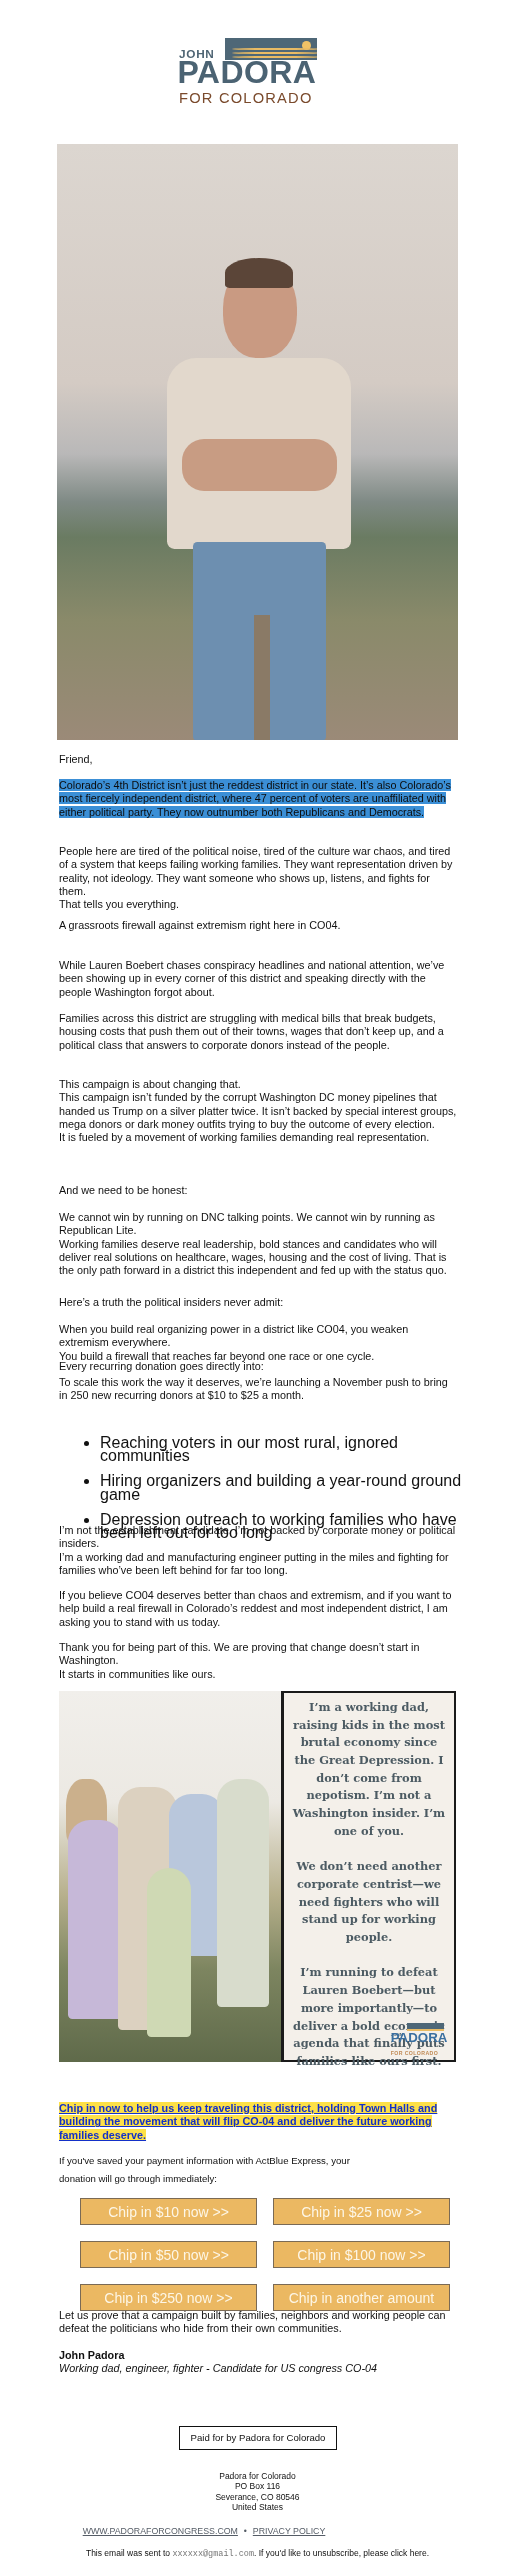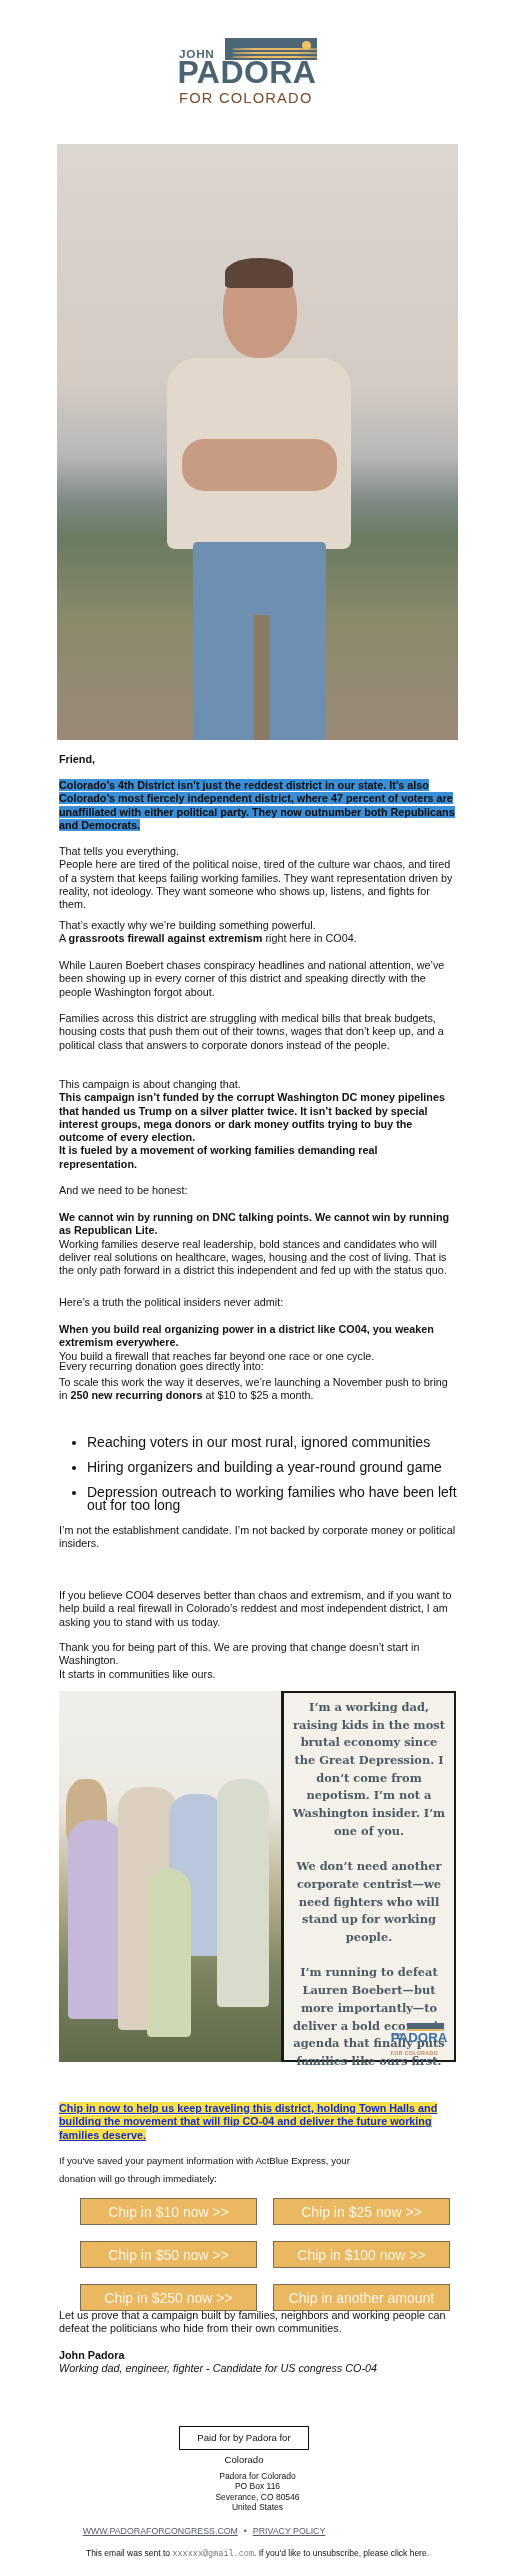--- a/index.html
+++ b/index.html
@@ -23,25 +23,25 @@
     background: linear-gradient(180deg, #dcd6d0 0%, #d4cbc4 40%, #b9b8b8 52%, #7f8a85 60%, #6a7b62 66%, #8a8a6a 80%, #9b8a78 100%); }
   .hero-photo .person-head { position: absolute; left: 166px; top: 118px; width: 74px; height: 96px; border-radius: 48% 48% 45% 45%; background: #c99a82; }
   .hero-photo .person-hair { position: absolute; left: 168px; top: 114px; width: 68px; height: 29.5px; border-radius: 50% 50% 10% 10%; background: #5b4538; }
   .hero-photo .person-shirt { position: absolute; left: 110px; top: 214px; width: 184px; height: 191px; border-radius: 29.5px 29.5px 7.4px 7.4px; background: #e2d8cc; }
   .hero-photo .person-arms { position: absolute; left: 125px; top: 295px; width: 155px; height: 52px; border-radius: 22px; background: #c89c83; }
   .hero-photo .person-jeans { position: absolute; left: 136px; top: 398px; width: 133px; height: 199px; background: #6d8fb0; border-radius: 4.4px; }
   .hero-photo .person-gap { position: absolute; left: 197px; top: 471px; width: 16px; height: 125px; background: #8a7a66; }
 
   .text { position: absolute; left: 59px; width: 399px; font-size: 10.8px; line-height: 13.3px; color: #111; }
   .text p { margin: 0; }
-  .b { font-weight: bold; }
+  .b { font-weight: normal; }
   .hl { background: #3b8fd6; color: #0b0b0b; }
   .hl-link { background: #fde047; color: #1330c8; text-decoration: underline; font-weight: bold; }
 
-  ul.bullets { position: absolute; left: 59px; width: 399px; font-size: 14px; line-height: 13.3px; padding-left: 28px; }
+  ul.bullets { position: absolute; left: 72px; width: 399px; font-size: 16px; line-height: 13.3px; padding-left: 28px; }
   ul.bullets li { margin-bottom: 11.8px; }
 
   
   .family { position: absolute; left: 59px; top: 1691px; width: 398px; height: 371px; }
   .family .photo { position: absolute; left: 0; top: 0; width: 223px; height: 371px;
     background: linear-gradient(180deg, #f1efeb 0%, #ece9e3 30%, #b7b08c 55%, #7d8560 75%, #5f6a4a 100%); }
   .family .photo .fig { position: absolute; border-radius: 22px 22px 4.4px 4.4px; }
   .family .divider { position: absolute; left: 222px; top: 0; width: 2.9px; height: 371px; background: #1a1a1a; }
   .family .panel { position: absolute; left: 225px; top: 0; width: 172px; height: 371px; background: #f4f0ea; border: 2.2px solid #1a1a1a; border-left: none;
     font-family: "DejaVu Serif", serif; font-weight: bold; color: #4c5b63; text-align: center; font-size: 11.4px; line-height: 17.7px; padding: 5.9px 5.9px 0 5.9px; }
@@ -53,21 +53,21 @@
   .family .mini-logo .bar { position: absolute; left: 16px; top: 0; width: 37px; height: 7.4px; background: #4e6777; border-bottom: 2.2px solid #e9bb64; }
 
   .note { position: absolute; left: 59px; width: 399px; text-align: left; font-size: 9.6px; line-height: 17.7px; color: #111; }
 
   .btn-grid { position: absolute; left: 80px; top: 2198px; width: 359px; display: grid; grid-template-columns: 177px 177px; column-gap: 5.2px; row-gap: 6.6px; gap: 16px; }
   .btn { height: 27px; background: #ebb862; border: 0.7px solid #7a6a55; color: #fdf6e6; font-size: 14px; text-align: center; line-height: 26px; cursor: pointer; }
 
   .sig-name { font-weight: bold; }
   .sig-title { font-style: italic; }
 
-  .paid { position: absolute; left: 179px; top: 2426px; width: 130px; height: 23.6px; border: 0.7px solid #111; font-size: 9.6px; text-align: center; line-height: 22px; }
+  .paid { position: absolute; left: 179px; top: 2426px; width: 158px; height: 23.6px; border: 0.7px solid #111; font-size: 9.6px; text-align: center; line-height: 22px; }
   .address { position: absolute; left: 0; width: 515px; top: 2471px; text-align: center; font-size: 8.5px; line-height: 10.3px; color: #111; }
   .footer-links { position: absolute; left: 0; width: 408px; top: 2526px; text-align: center; font-size: 8.8px; color: #555c66; }
   .footer-links a { color: #555c66; text-decoration: underline; }
   .footer-links .dot { margin: 0 5.9px; }
   .unsub { position: absolute; left: 0; width: 515px; top: 2548px; text-align: center; font-size: 8.5px; color: #111; }
   .unsub .email { color: #777; font-family: Liberation Mono, monospace; }
 </style>
 </head>
 <body>
 
@@ -92,26 +92,25 @@
   <div class="person-gap"></div>
 </div>
 
 <div class="text b" style="top:753px">Friend,</div>
 
 <div class="text b" style="top:779px">
   <span class="hl">Colorado’s 4th District isn’t just the reddest district in our state. It’s also Colorado’s most fiercely independent district, where 47 percent of voters are unaffiliated with either political party. They now outnumber both Republicans and Democrats.</span>
 </div>
 
 <div class="text" style="top:845px">
+  <p>People here are tired of the political noise, tired of the culture war chaos, and tired of a system that keeps failing working families. They want representation driven by reality, not ideology. They want someone who shows up, listens, and fights for them.</p>
   <p>That tells you everything.</p>
-  <p>People here are tired of the political noise, tired of the culture war chaos, and tired of a system that keeps failing working families. They want representation driven by reality, not ideology. They want someone who shows up, listens, and fights for them.</p>
 </div>
 
 <div class="text" style="top:919px">
-  <p>That’s exactly why we’re building something powerful.</p>
   <p><span>A </span><span class="b">grassroots firewall against extremism</span><span> right here in CO04.</span></p>
 </div>
 
 <div class="text" style="top:959px">While Lauren Boebert chases conspiracy headlines and national attention, we’ve been showing up in every corner of this district and speaking directly with the people Washington forgot about.</div>
 
 <div class="text" style="top:1012px">Families across this district are struggling with medical bills that break budgets, housing costs that push them out of their towns, wages that don’t keep up, and a political class that answers to corporate donors instead of the people.</div>
 
 <div class="text" style="top:1078px">
   <p>This campaign is about changing that.</p>
   <p class="b">This campaign isn’t funded by the corrupt Washington DC money pipelines that handed us Trump on a silver platter twice. It isn’t backed by special interest groups, mega donors or dark money outfits trying to buy the outcome of every election.</p>
@@ -139,20 +138,21 @@
 <div class="text" style="top:1360px">Every recurring donation goes directly into:</div>
 
 <ul class="bullets" style="top:1436px">
   <li>Reaching voters in our most rural, ignored communities</li>
   <li>Hiring organizers and building a year-round ground game</li>
   <li>Depression outreach to working families who have been left out for too long</li>
 </ul>
 
 <div class="text" style="top:1524px">
   <p>I’m not the establishment candidate. I’m not backed by corporate money or political insiders.</p>
+  <p class="b">I’m a working dad and manufacturing engineer putting in the miles and fighting for families who’ve been left behind for far too long.</p>
 </div>
 
 <div class="text" style="top:1589px">If you believe CO04 deserves better than chaos and extremism, and if you want to help build a real firewall in Colorado’s reddest and most independent district, I am asking you to stand with us today.</div>
 
 <div class="text" style="top:1641px">
   <p>Thank you for being part of this. We are proving that change doesn’t start in Washington.</p>
   <p>It starts in communities like ours.</p>
 </div>
 
 <div class="family">

